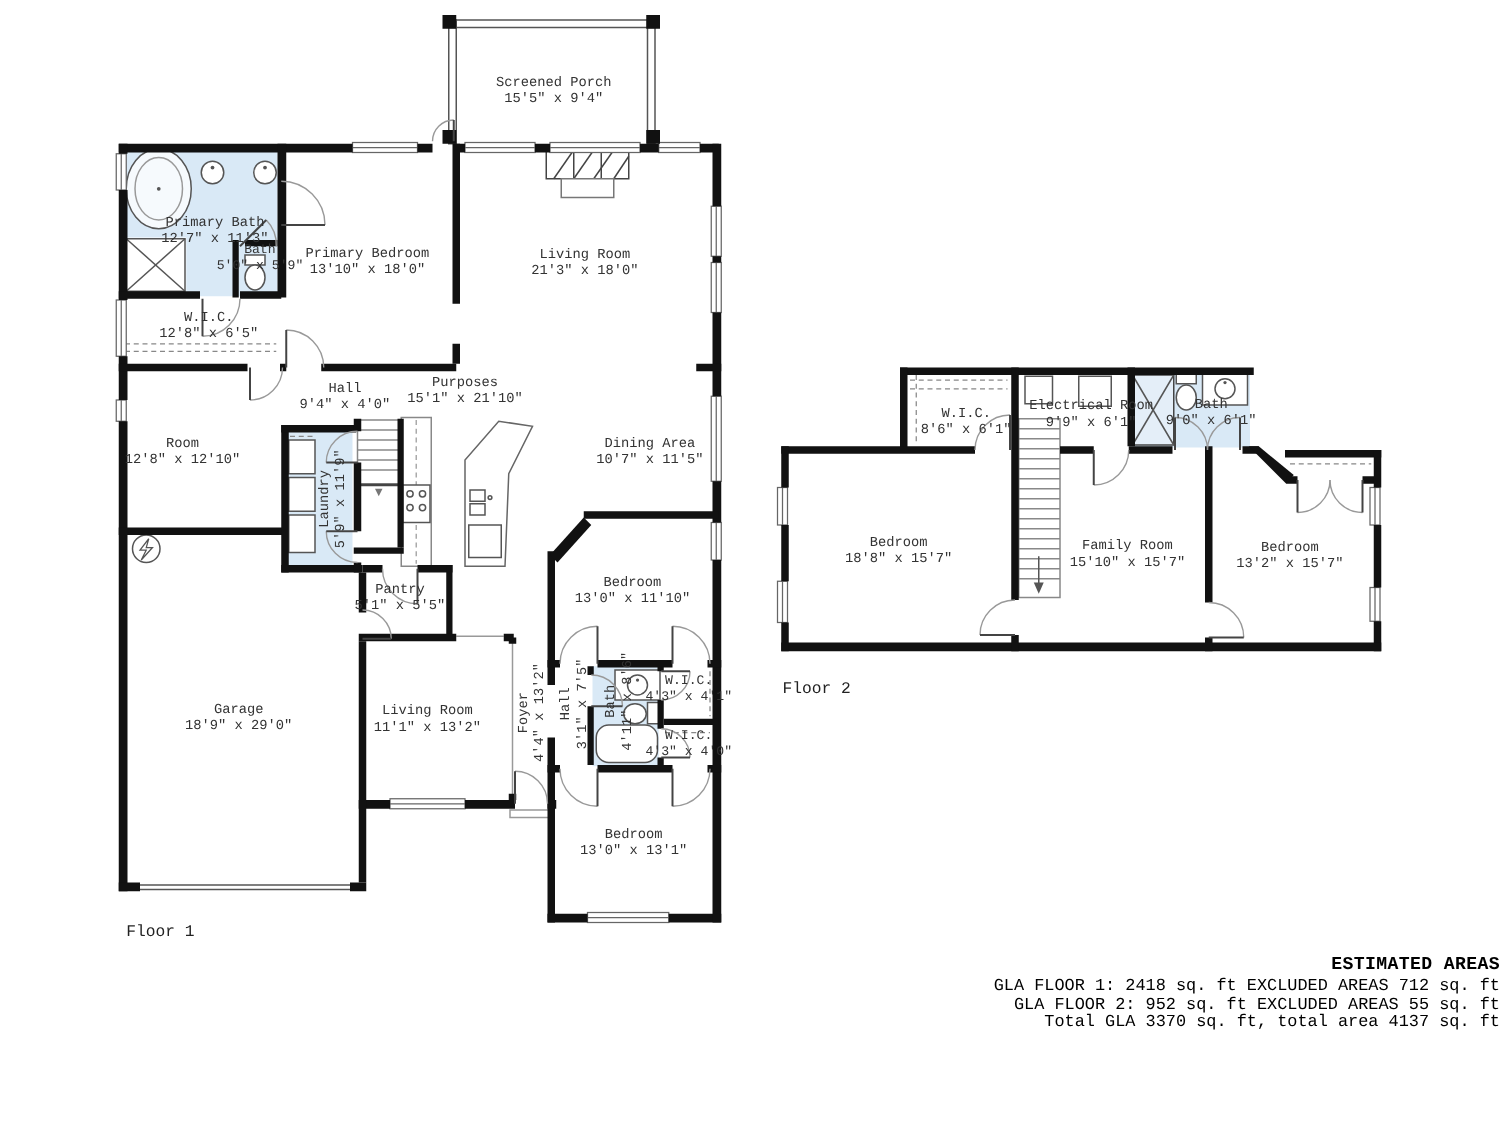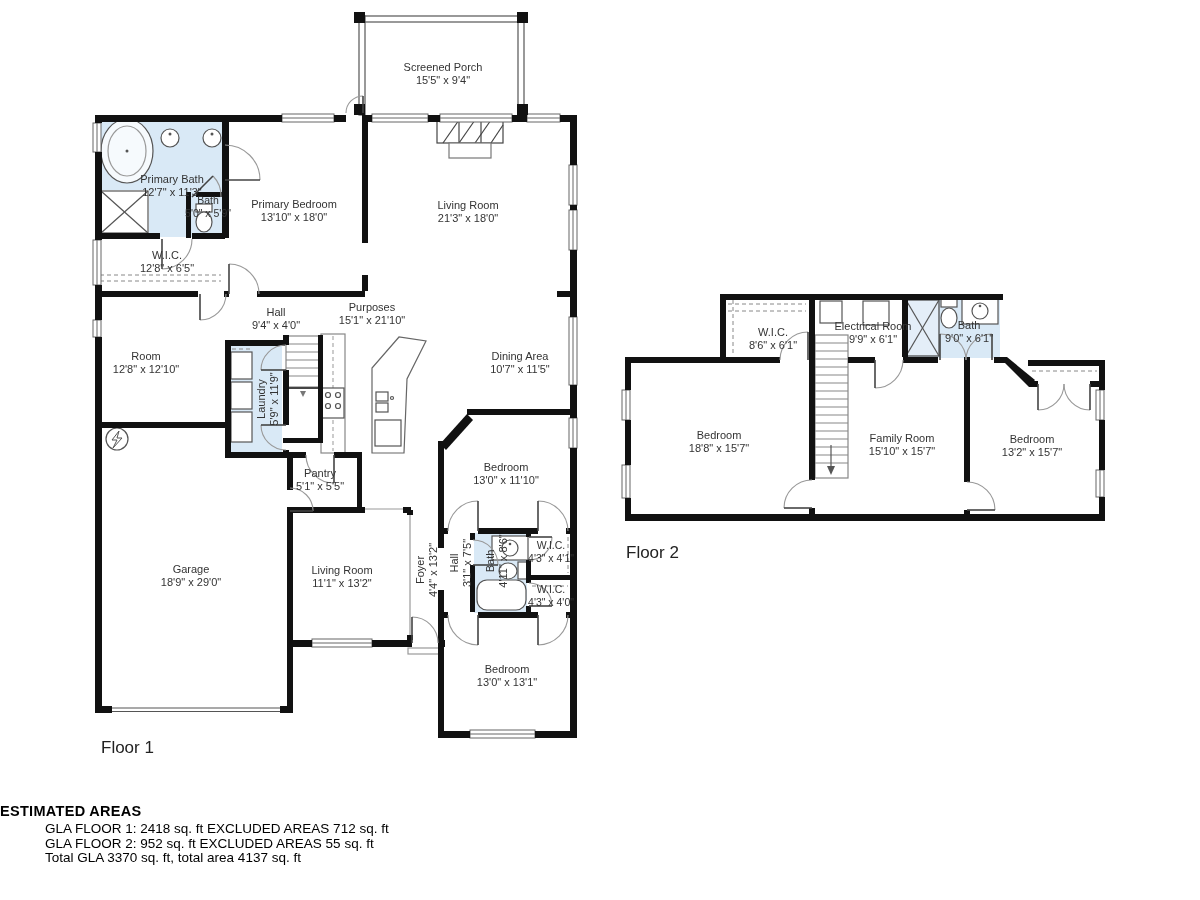--- a/index.html
+++ b/index.html
@@ -1,23 +1,23 @@
 <!DOCTYPE html>
 <html><head>
 <meta charset="utf-8">
 <style>
   html,body{margin:0;padding:0;background:#fff;}
   .canvas{position:relative;width:1200px;height:900px;background:#ffffff;overflow:hidden;
-          font-family:Liberation Sans, sans-serif;}
+          font-family:Liberation Mono, monospace;}
   .canvas svg{position:absolute;left:0;top:0;}
   .rl{position:absolute;transform:translate(-50%,-50%);text-align:center;font-size:11px;
       line-height:1.22;color:#333;white-space:nowrap;}
   .rl.v{transform:translate(-50%,-50%) rotate(-90deg);}
-  .fl{position:absolute;font-size:17px;color:#222;}
-  .summary{position:absolute;left:0;right:0;top:803px;text-align:left;color:#000;}
+  .fl{position:absolute;font-size:13px;color:#222;}
+  .summary{position:absolute;left:0;right:0;top:764px;text-align:right;color:#000;}
   .summary .t{font-weight:bold;font-size:14.5px;letter-spacing:.3px;margin-bottom:3px;}
   .summary .ln{font-size:13.5px;line-height:14.5px;margin-left:45px;}
   .summary .disc{font-size:10.5px;margin-top:9px;color:#222;}
 </style>
 </head>
 <body>
 
 <div class="canvas">
 
 <svg width="1200" height="900" viewBox="0 0 1200 900">

